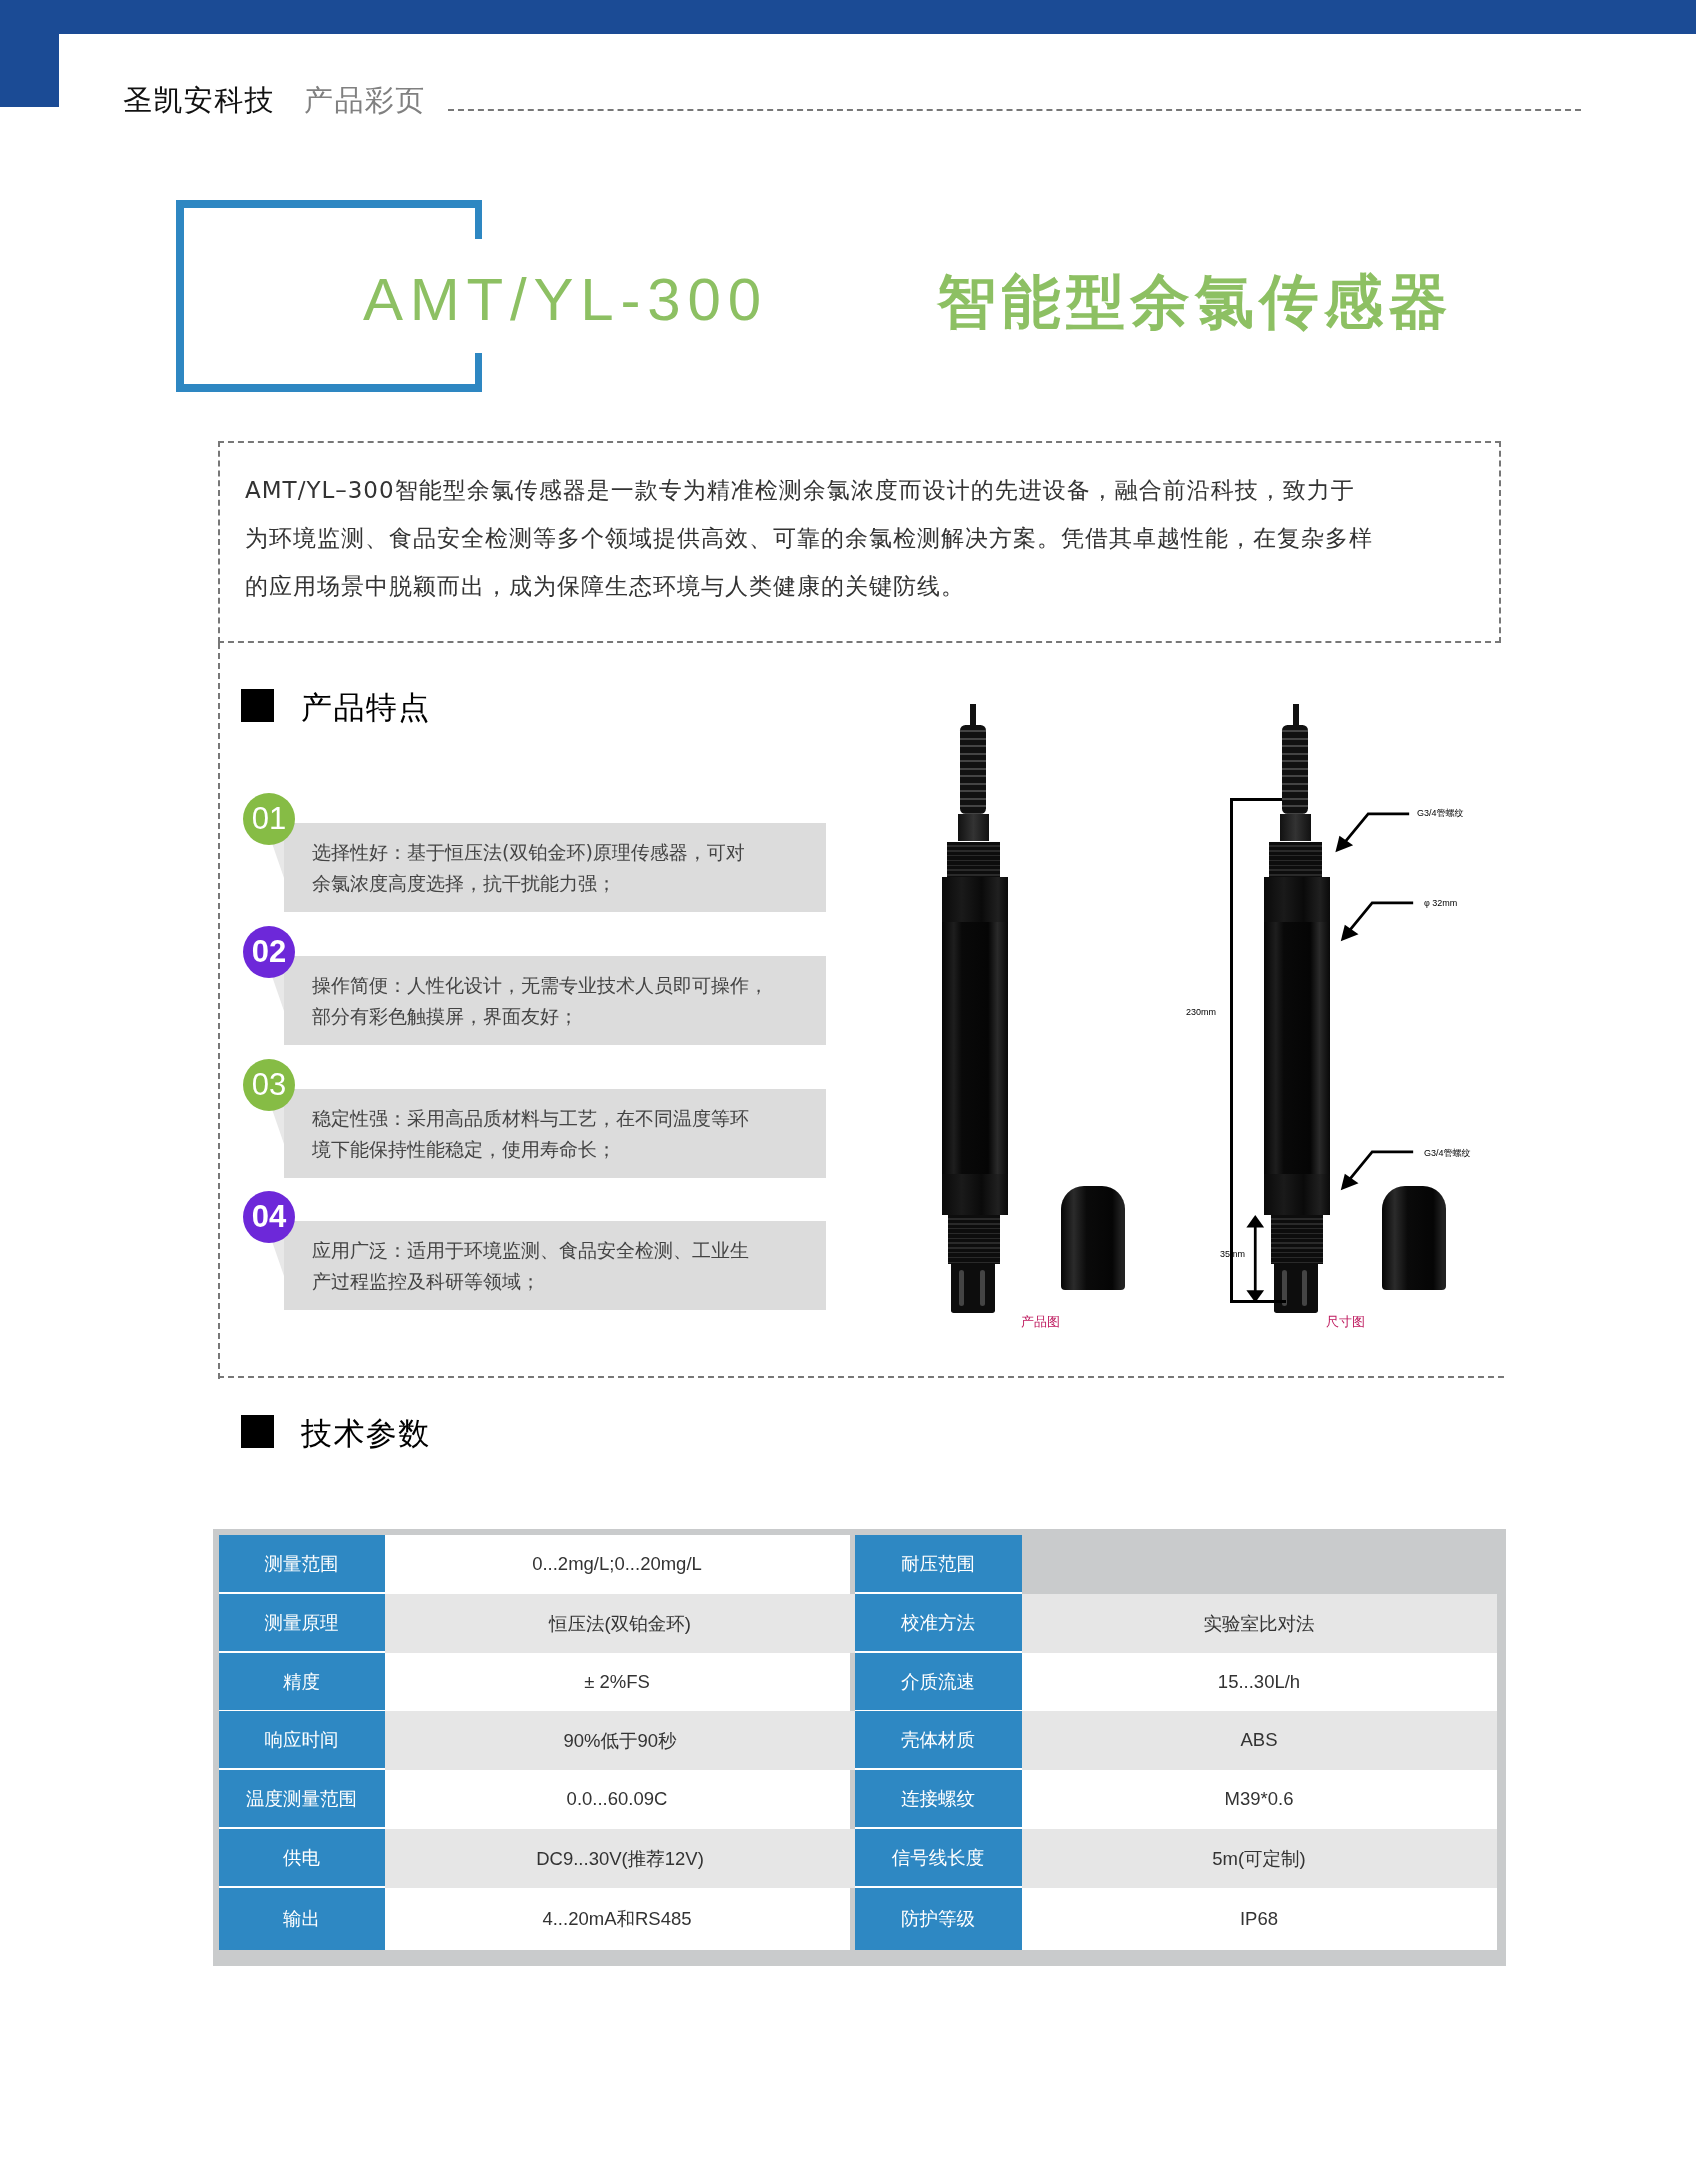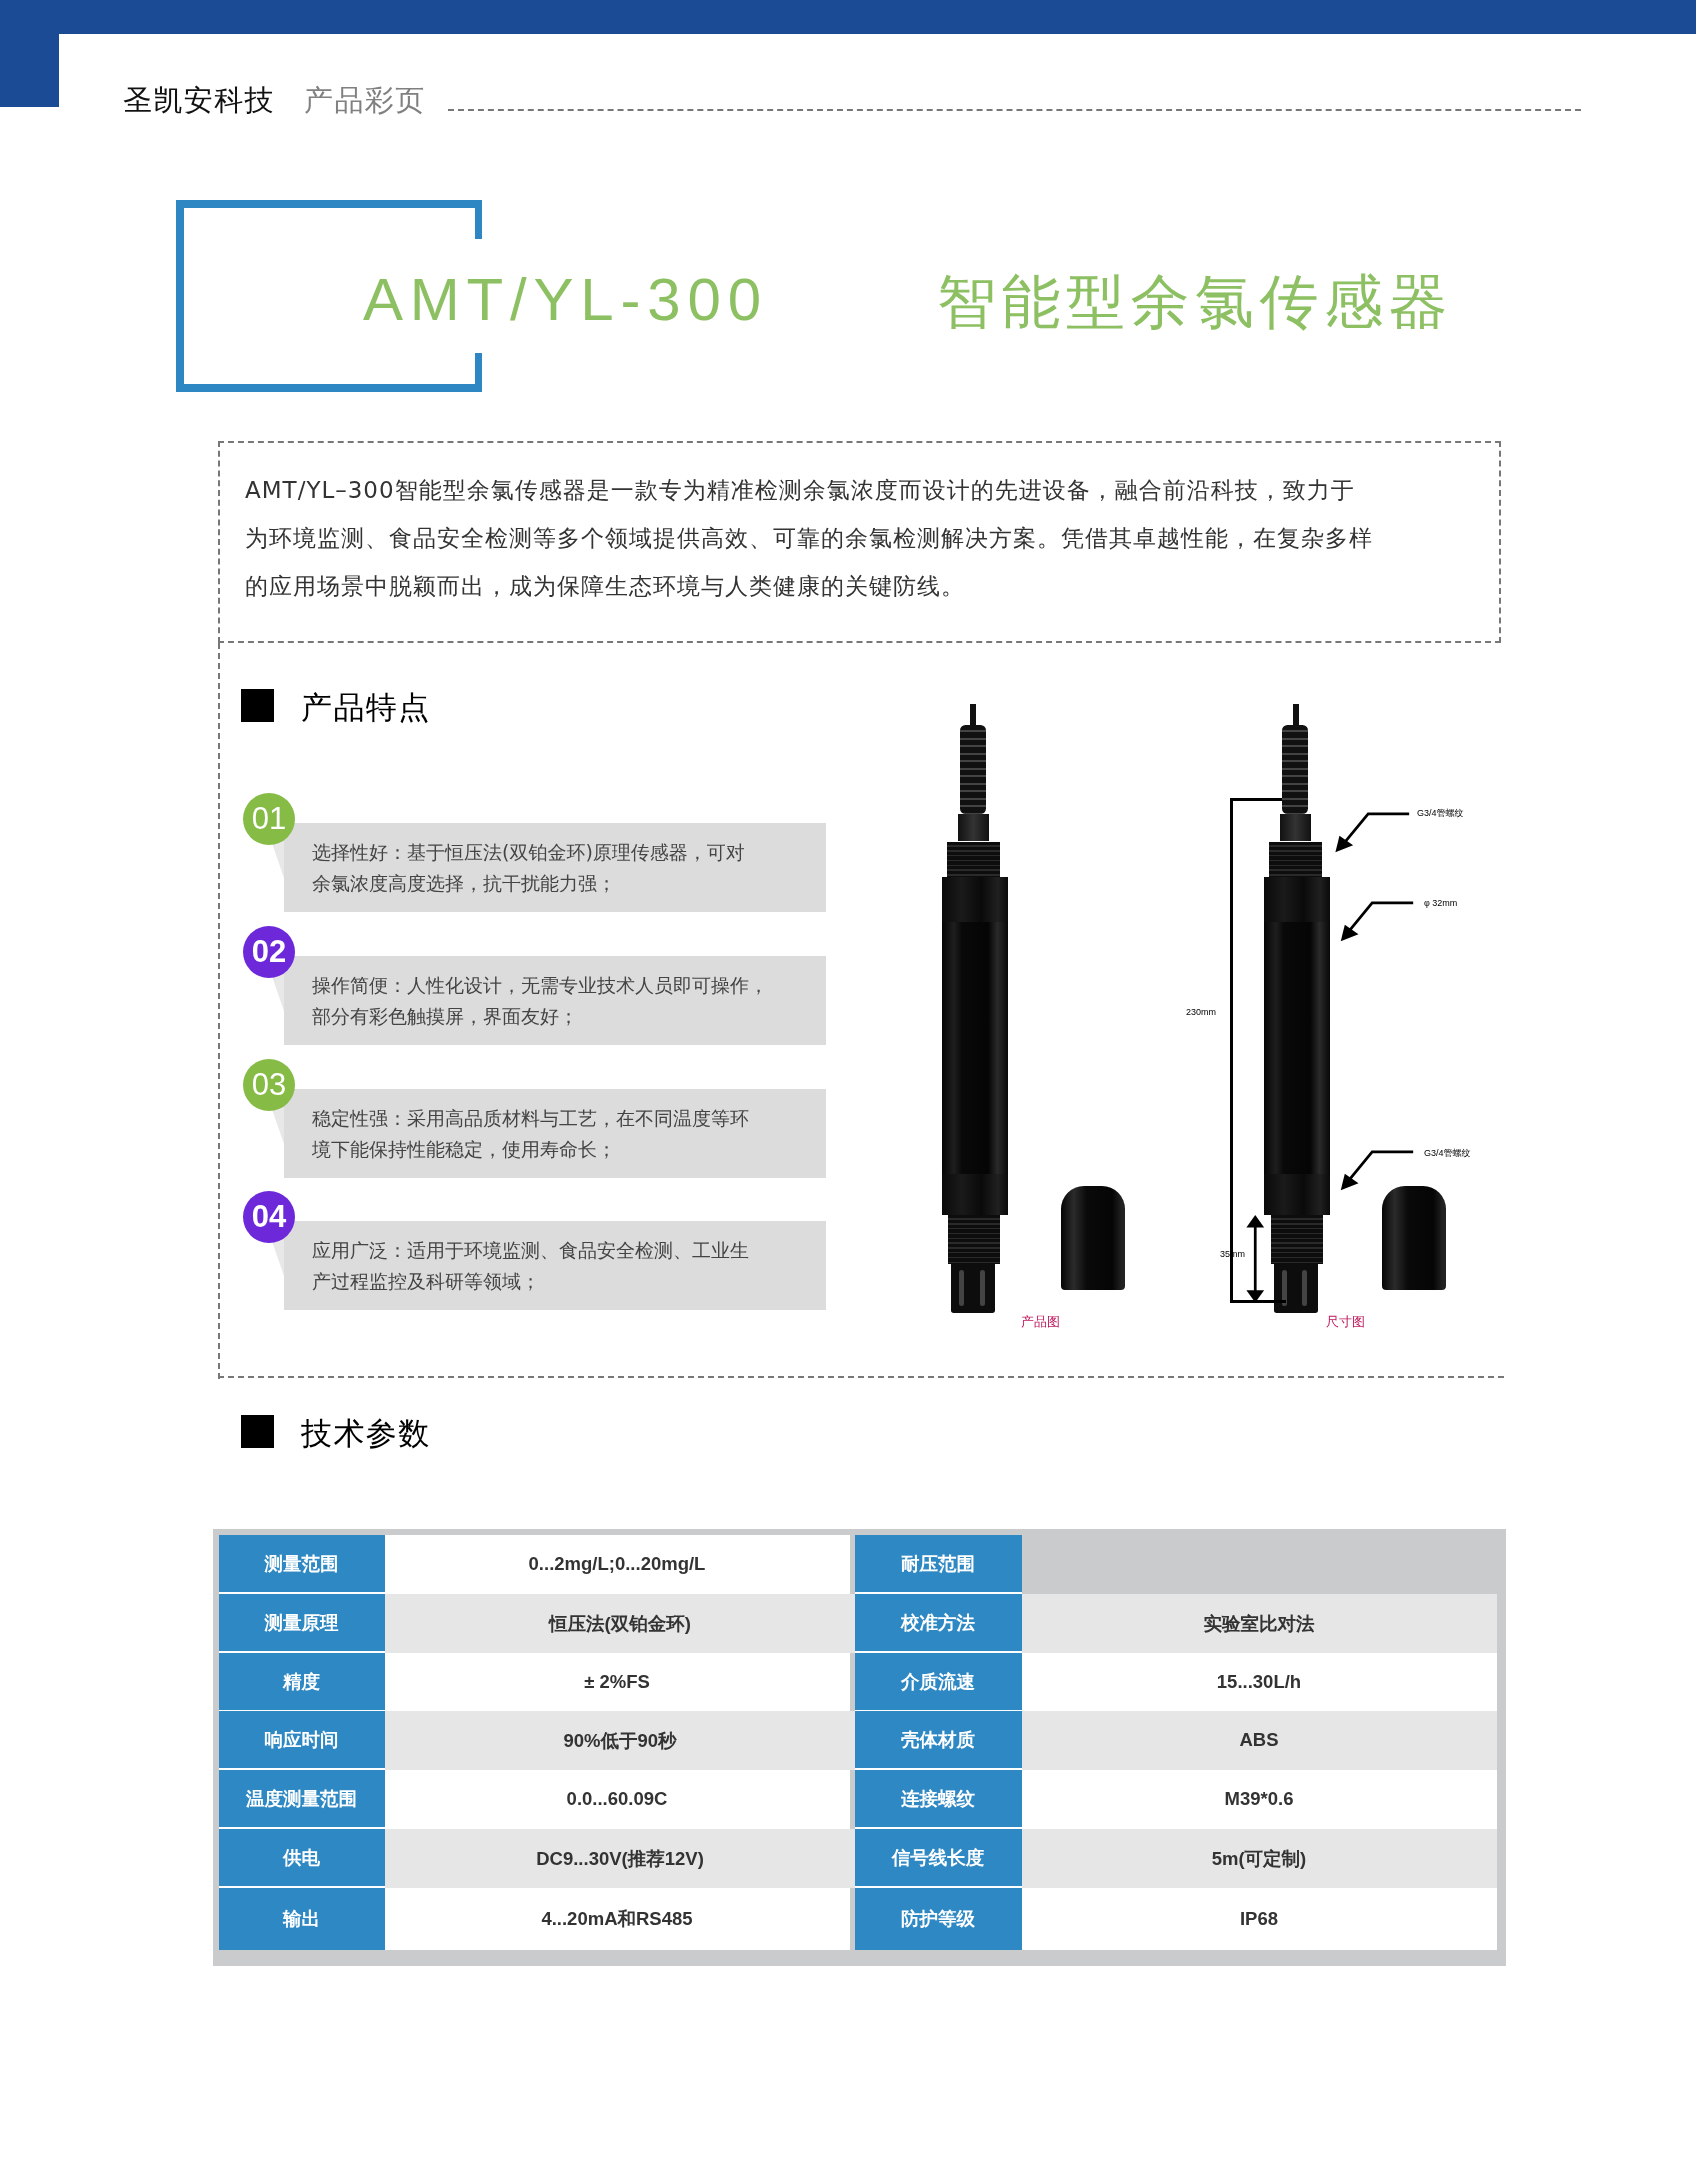--- a/index.html
+++ b/index.html
@@ -14,21 +14,21 @@
   .header-dash { left:448px; top:109px; width:1133px; height:0; border-top:2.7px dashed #777; }
 
   
   .bracket { left:176px; top:200px; width:306px; height:192px; }
   .bracket .top { position:absolute; left:0; top:0; width:306px; height:8.2px; background:#2e87c2; }
   .bracket .bottom { position:absolute; left:0; bottom:0; width:306px; height:8.2px; background:#2e87c2; }
   .bracket .left { position:absolute; left:0; top:0; width:8.2px; height:192px; background:#2e87c2; }
   .bracket .rtop { position:absolute; right:0; top:0; width:6.8px; height:39px; background:#2e87c2; }
   .bracket .rbot { position:absolute; right:0; bottom:0; width:6.8px; height:39px; background:#2e87c2; }
   .model { left:363px; top:265px; font-size:60px; color:#8dc063; letter-spacing:6.8px; font-family:"Liberation Sans", sans-serif; }
-  .product-name { left:937px; top:263px; font-size:59px; color:#8dc063; font-weight:normal; letter-spacing:5.5px; }
+  .product-name { left:937px; top:263px; font-size:59px; color:#8dc063; font-weight:bold; letter-spacing:5.5px; }
 
   
   .desc-box { left:218px; top:441px; width:1283px; height:202px; border:2.7px dashed #777; box-sizing:border-box; border-left-width:2.7px; }
   .desc-text { left:245px; top:466px; width:1231px; font-size:23px; line-height:48px; color:#333; letter-spacing:1px; }
 
   
   .feat-left { left:218px; top:643px; width:0; height:736px; border-left:2.7px dashed #777; }
   .feat-bottom { left:218px; top:1376px; width:1286px; height:0; border-top:2.7px dashed #777; }
 
   .section-head { font-size:31px; color:#000000; letter-spacing:1.4px;font-family:Liberation Mono, monospace; }
@@ -54,21 +54,21 @@
   .body { position:absolute; background:linear-gradient(to right,#050505 0%,#1e1e1e 18%,#090909 30%,#050505 70%,#2a2a2a 84%,#080808 100%); }
   .tip { position:absolute; background:#0d0d0d; border-radius:0 0 2.7px 2.7px; }
   .slot { position:absolute; width:4.8px; height:36px; background:#444; border-radius:2.7px; }
   .cap { position:absolute; background:linear-gradient(to right,#050505,#2b2b2b 20%,#0a0a0a 40%,#050505 80%,#222 95%); border-radius:23px 23px 4.1px 4.1px; }
 
   .dim-line { position:absolute; background:#000; }
   .dim-text { position:absolute; font-size:9px; color:#000; font-family:"Liberation Sans", sans-serif; }
   .arrow-svg { position:absolute; }
 
   
-  .tbl { left:213px; top:1529px; width:1293px; height:437px; background:#c9cbcc;font-weight:bold; }
+  .tbl { left:213px; top:1529px; width:1293px; height:437px; background:#c9cbcc; }
   .tbl-inner { position:absolute; left:5.5px; top:5.5px; width:1278px; }
   .row { position:absolute; left:0; width:1278px; height:59px; }
   .row.alt .val { background:#e6e6e6; }
   .cell { position:absolute; top:0; height:100%; display:flex; align-items:center; justify-content:center; font-size:18.5px; }
   .key { background:#2e88c3; color:#fff; border-bottom:2.1px solid #fff; box-sizing:border-box; }
   .val { background:#ffffff; color:#333; font-family:"Liberation Sans", sans-serif; }
 </style>
 </head>
 <body>
 

